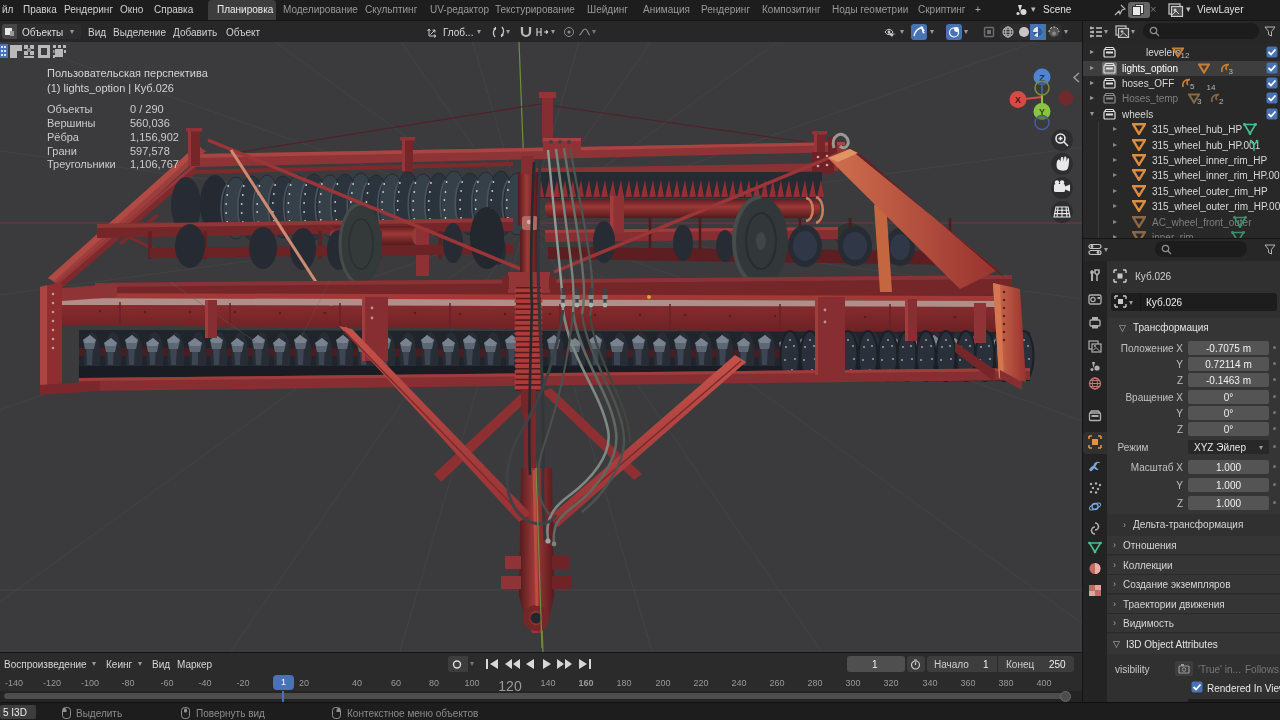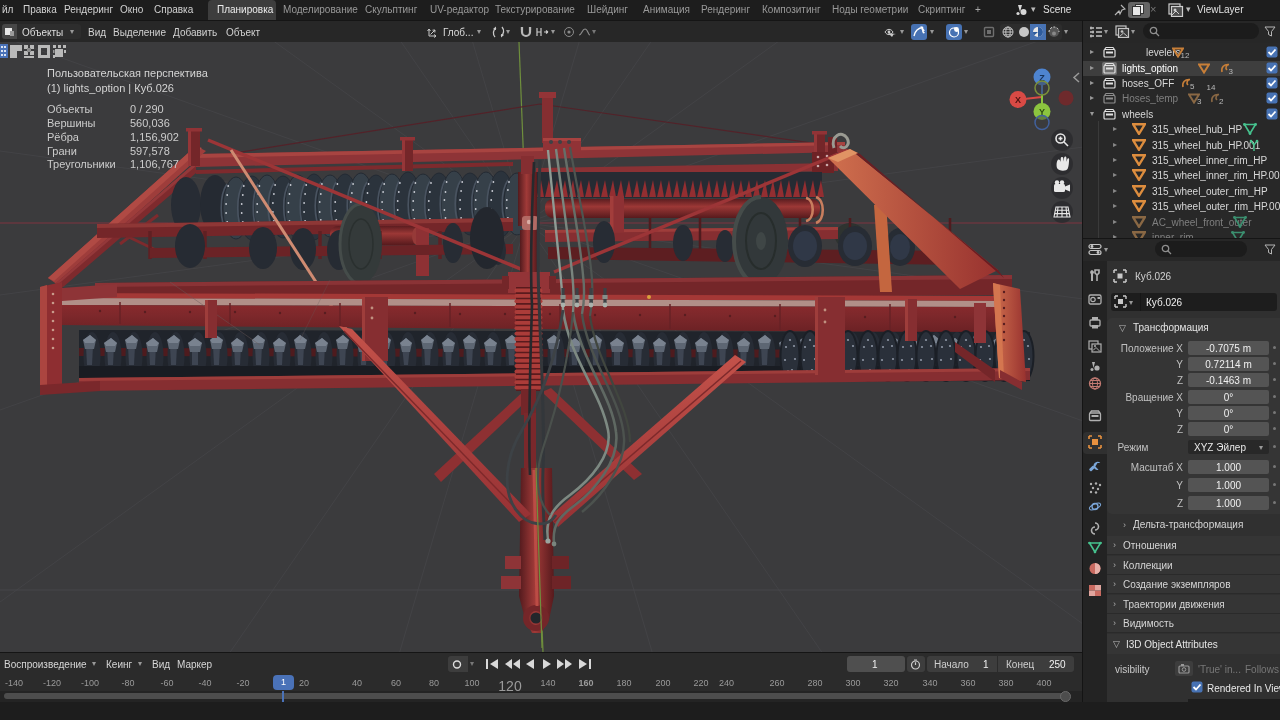--- a/index.html
+++ b/index.html
@@ -1035,38 +1035,57 @@
   <span class="tx" style="left:337px;top:4px;width:40px;text-align:center;color:#9a9a9a;font-size:9px;">40</span>
   <span class="tx" style="left:376px;top:4px;width:40px;text-align:center;color:#9a9a9a;font-size:9px;">60</span>
   <span class="tx" style="left:414px;top:4px;width:40px;text-align:center;color:#9a9a9a;font-size:9px;">80</span>
   <span class="tx" style="left:452px;top:4px;width:40px;text-align:center;color:#9a9a9a;font-size:9px;">100</span>
   <span class="tx" style="left:490px;top:4px;width:40px;text-align:center;color:#9a9a9a;font-size:14px;">120</span>
   <span class="tx" style="left:528px;top:4px;width:40px;text-align:center;color:#9a9a9a;font-size:9px;">140</span>
   <span class="tx" style="left:566px;top:4px;width:40px;text-align:center;color:#9a9a9a;font-size:9px;font-weight:bold;">160</span>
   <span class="tx" style="left:604px;top:4px;width:40px;text-align:center;color:#9a9a9a;font-size:9px;">180</span>
   <span class="tx" style="left:643px;top:4px;width:40px;text-align:center;color:#9a9a9a;font-size:9px;">200</span>
   <span class="tx" style="left:681px;top:4px;width:40px;text-align:center;color:#9a9a9a;font-size:9px;">220</span>
-  <span class="tx" style="left:719px;top:4px;width:40px;text-align:left;color:#9a9a9a;font-size:9px;">240</span>
+  <span class="tx" style="left:719px;top:4px;width:40px;text-align:center;color:#9a9a9a;font-size:9px;">240</span>
   <span class="tx" style="left:757px;top:4px;width:40px;text-align:center;color:#9a9a9a;font-size:9px;">260</span>
   <span class="tx" style="left:795px;top:4px;width:40px;text-align:center;color:#9a9a9a;font-size:9px;">280</span>
   <span class="tx" style="left:833px;top:4px;width:40px;text-align:center;color:#9a9a9a;font-size:9px;">300</span>
   <span class="tx" style="left:871px;top:4px;width:40px;text-align:center;color:#9a9a9a;font-size:9px;">320</span>
   <span class="tx" style="left:910px;top:4px;width:40px;text-align:center;color:#9a9a9a;font-size:9px;">340</span>
   <span class="tx" style="left:948px;top:4px;width:40px;text-align:center;color:#9a9a9a;font-size:9px;">360</span>
   <span class="tx" style="left:986px;top:4px;width:40px;text-align:center;color:#9a9a9a;font-size:9px;">380</span>
   <span class="tx" style="left:1024px;top:4px;width:40px;text-align:center;color:#9a9a9a;font-size:9px;">400</span>
   <div class="a" style="left:273px;top:1px;width:21px;height:15px;background:#4a72b8;border-radius:4px;"></div>
   <span class="tx" style="left:273px;top:3px;width:21px;text-align:center;color:#fff;font-size:9px;">1</span>
 </div>
 <div class="a" id="track" style="left:0;top:691px;width:1083px;height:11px;background:#242424;">
   <div class="a" style="left:4px;top:2px;width:1064px;height:6px;background:#4d4d4d;border-radius:3px;"></div>
   <div class="a" style="left:1060px;top:0px;width:11px;height:11px;background:#4d4d4d;border:1px solid #6a6a6a;border-radius:6px;box-sizing:border-box;"></div>
   <div class="a" style="left:282px;top:0;width:2px;height:11px;background:#4a72b8;"></div>
 </div>
 
+<div class="a" id="status" style="left:0;top:702px;width:1280px;height:18px;background:#1d1d1d;border-top:1px solid #101010;box-sizing:border-box;">
+  <div class="a" style="left:0;top:2px;width:36px;height:14px;background:#3d3d3d;border-radius:2px;"></div>
+  <span class="tx" style="left:3px;top:4px;color:#eee;">5 I3D</span>
+  <svg class="a" style="left:62px;top:4px;" width="9" height="12" viewBox="0 0 9 12">
+        <rect x="0.5" y="0.5" width="8" height="11" rx="3" fill="none" stroke="#909090"></rect>
+        <path d="M1 1 Q4.5 0.5 4.5 3 L4.5 5 L1 5 Z" fill="#909090"></path>
+      </svg>
+  <span class="tx" style="left:76px;top:5px;color:#8c8c8c;">Выделить</span>
+  <svg class="a" style="left:181px;top:4px;" width="9" height="12" viewBox="0 0 9 12">
+        <rect x="0.5" y="0.5" width="8" height="11" rx="3" fill="none" stroke="#909090"></rect>
+        <rect x="3" y="1.5" width="3" height="4" rx="1.2" fill="#909090"></rect>
+      </svg>
+  <span class="tx" style="left:196px;top:5px;color:#8c8c8c;">Повернуть вид</span>
+  <svg class="a" style="left:332px;top:4px;" width="9" height="12" viewBox="0 0 9 12">
+        <rect x="0.5" y="0.5" width="8" height="11" rx="3" fill="none" stroke="#909090"></rect>
+        <path d="M8 1 Q4.5 0.5 4.5 3 L4.5 5 L8 5 Z" fill="#909090"></path>
+      </svg>
+  <span class="tx" style="left:347px;top:5px;color:#8c8c8c;">Контекстное меню объектов</span>
+</div>
 
 <div class="a" id="outliner" style="left:1083px;top:20px;width:197px;height:218px;background:#282828;">
 
   <div class="a" style="left:0;top:0;width:197px;height:23px;background:#272727;border-top:1px solid #151515;box-sizing:border-box;"></div>
   <svg class="a" style="left:6px;top:6px;" width="14" height="12" viewBox="0 0 14 12">
         <path d="M1 2 h4 M1 6 h4 M1 10 h4 M7 2 h6 M7 6 h6 M7 10 h6" stroke="#c5c5c5" stroke-width="1.5"></path>
         <path d="M2 0.5 v3 M4 4.5 v3 M2 8.5 v3" stroke="#c5c5c5"></path>
       </svg>
   <span class="tx" style="left:21px;top:7px;color:#999;font-size:8px;">▾</span>
   <svg class="a" style="left:32px;top:5px;" width="15" height="13" viewBox="0 0 15 13">

